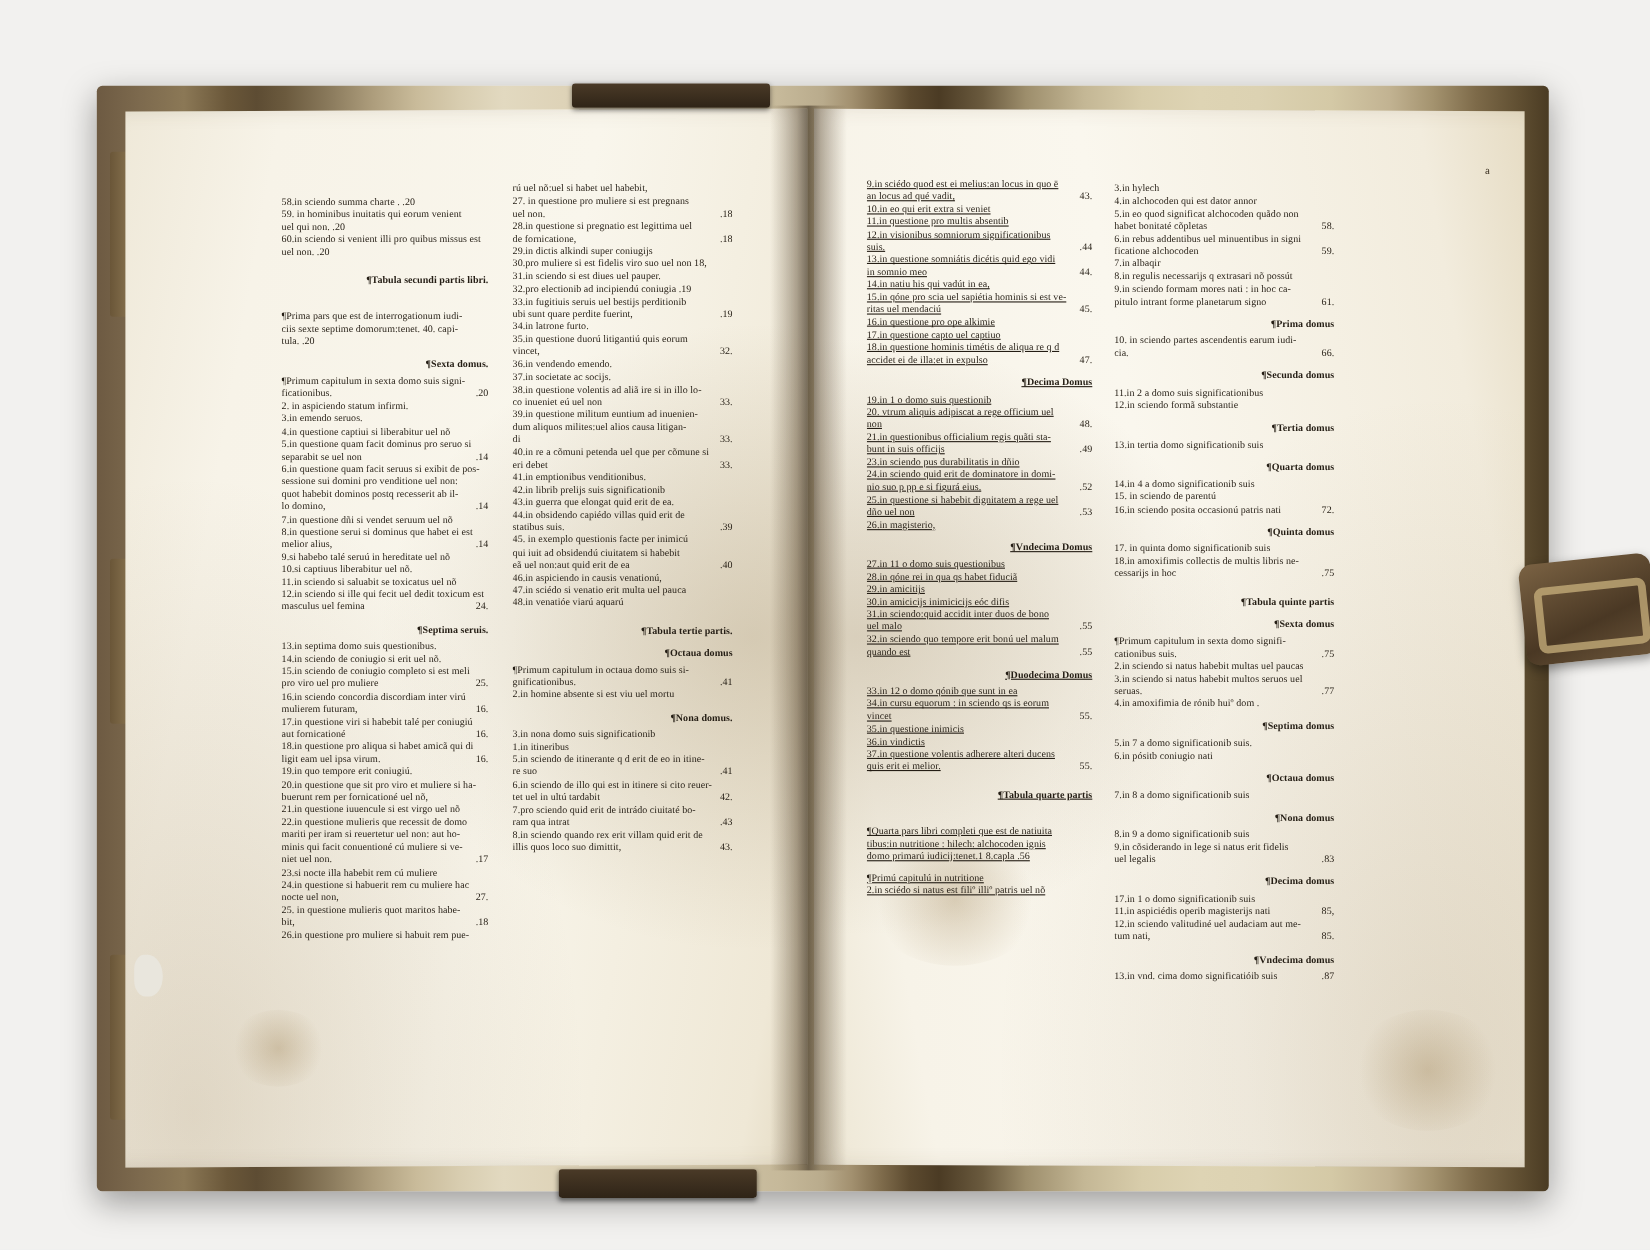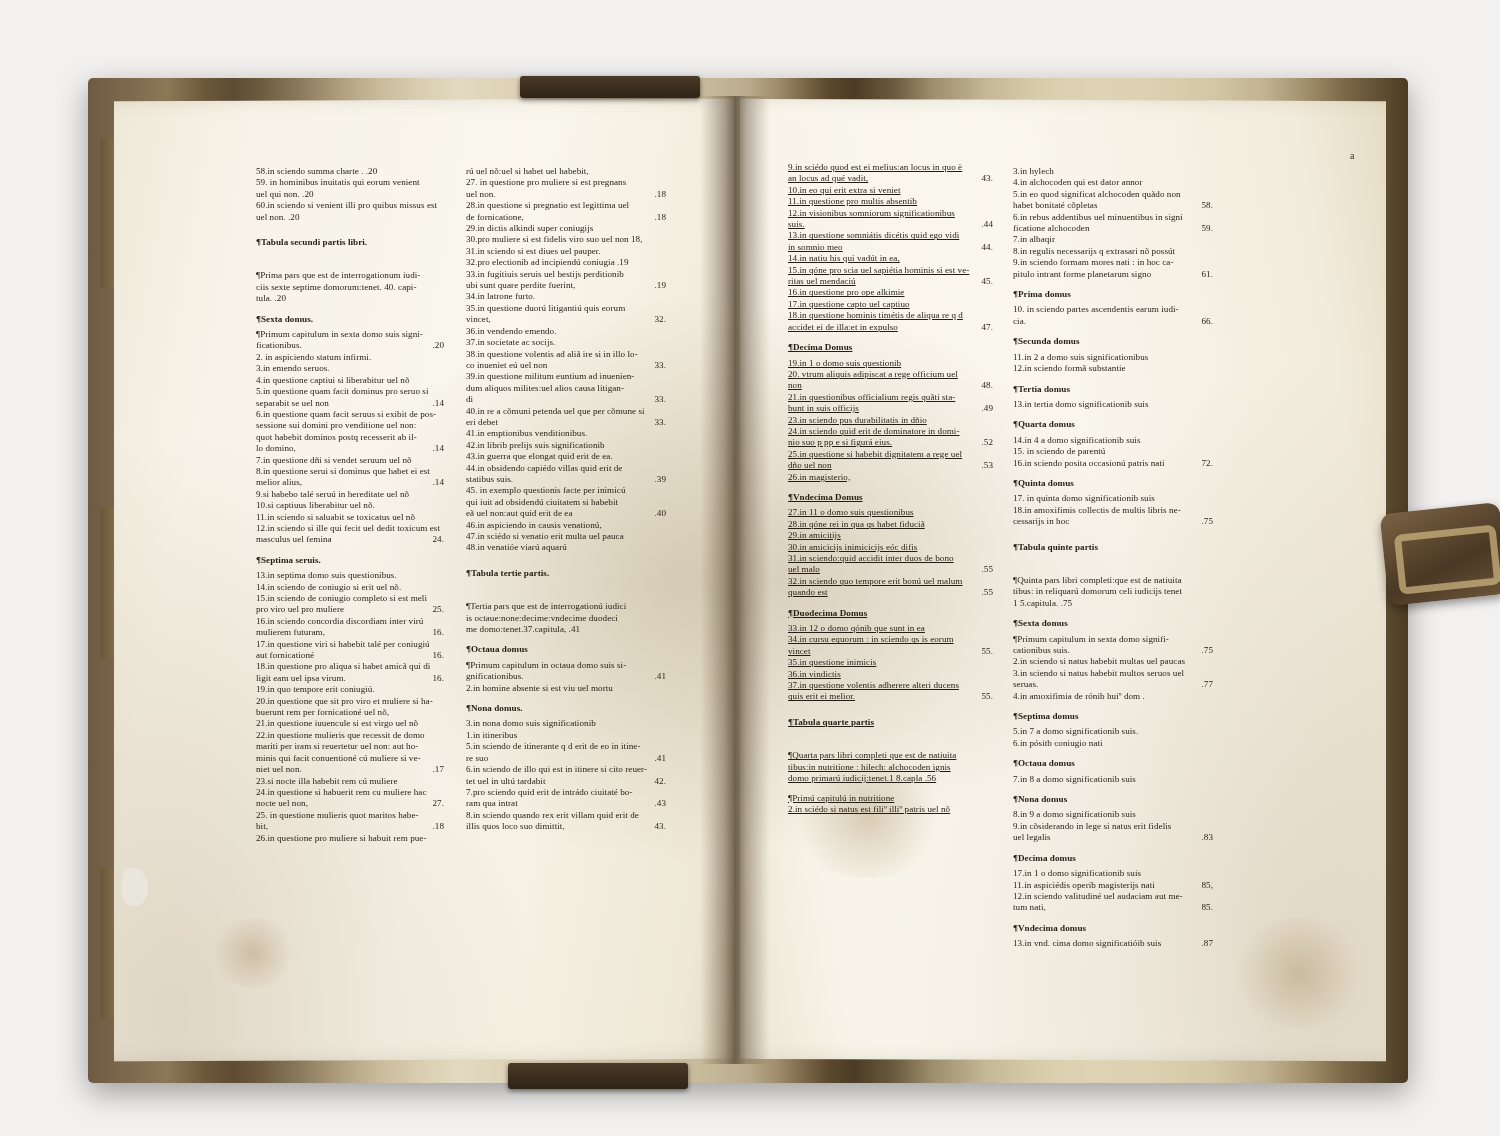--- a/index.html
+++ b/index.html
@@ -80,21 +80,21 @@
   .col{
     position:absolute;
     font-size:9.1px;
     line-height:11.4px;
     text-align:justify;
     letter-spacing:.05px;
     font-family:"Liberation Serif", serif;
   }
   .col .line{white-space:nowrap;overflow:hidden;}
   .col .hd{
-    text-align:left;font-weight:bold;margin:9px 0 4px;white-space:nowrap;
+    text-align:right;font-weight:bold;margin:9px 0 4px;white-space:nowrap;
   }
   .col .hd.big{margin-top:14px;}
   .col .para{margin-top:22px;}
   .entry{position:relative;}
   .num{float:right;}
   .folio{
     position:absolute;font-size:10px;color:#3a2f20;
   }
   .blot{
     position:absolute;border-radius:50%;
@@ -126,21 +126,21 @@
 
     <div class="chip" style="left:34px;top:790px;width:26px;height:38px;"></div>
     <div class="blot" style="left:120px;top:840px;width:90px;height:70px;"></div>
     <div class="blot" style="left:700px;top:680px;width:160px;height:120px;"></div>
     <div class="blot" style="left:1140px;top:840px;width:140px;height:110px;"></div>
 
     <div class="folio" style="left:1262px;top:72px;">a</div>
 
     <div class="page">
 
-      <div class="col" id="lc1" style="left:168px;top:88px;width:188px;">
+      <div class="col" id="lc1" style="left:168px;top:100px;width:188px;">
           <div class="line">58.in sciendo summa charte .        .20</div>
           <div class="line">59. in hominibus inuitatis qui eorum venient</div>
           <div class="line">   uel qui non.                          .20</div>
           <div class="line">60.in sciendo si venient illi pro quibus missus est</div>
           <div class="line">   uel non.                              .20</div>
           <div class="hd big">¶Tabula secundi partis libri.</div>
           <div class="para">
             <div class="line">¶Prima pars que est de interrogationum iudi-</div>
             <div class="line">ciis sexte  septime domorum:tenet. 40. capi-</div>
             <div class="line">tula.                                    .20</div>
@@ -318,25 +318,20 @@
           <div class="entry">
             <div class="line">46.in aspiciendo in causis venationú,</div>
           </div>
           <div class="entry">
             <div class="line">47.in sciédo si venatio erit multa uel pauca</div>
           </div>
           <div class="entry">
             <div class="line">48.in venatióe viarú  aquarú</div>
           </div>
           <div class="hd big">¶Tabula tertie partis.</div>
-          <div class="para">
-            <div class="line">¶Tertia pars que est de interrogationú iudici</div>
-            <div class="line">is octaue:none:decime:vndecime  duodeci</div>
-            <div class="line">me domo:tenet.37.capitula,                .41</div>
-          </div>
           <div class="hd">¶Octaua domus</div>
           <div class="entry">
             <div class="line">¶Primum capitulum in octaua domo  suis si-</div>
             <div class="line">gnificationibus.<span class="num">.41</span></div>
           </div>
           <div class="entry">
             <div class="line">2.in homine absente si est viu  uel mortu </div>
           </div>
           <div class="hd">¶Nona domus.</div>
           <div class="entry">
@@ -533,25 +528,20 @@
           </div>
           <div class="hd">¶Quinta domus</div>
           <div class="entry">
             <div class="line">17. in quinta domo  significationib  suis</div>
           </div>
           <div class="entry">
             <div class="line">18.in amoxifimis collectis  de multis libris ne-</div>
             <div class="line">cessarijs in hoc<span class="num">.75</span></div>
           </div>
           <div class="hd big">¶Tabula quinte partis</div>
-          <div class="para">
-            <div class="line">¶Quinta pars libri completi:que est de natiuita</div>
-            <div class="line">tibus: in reliquarú domorum celi iudicijs tenet</div>
-            <div class="line">1 5.capitula.                                     .75</div>
-          </div>
           <div class="hd">¶Sexta domus</div>
           <div class="entry">
             <div class="line">¶Primum capitulum in sexta domo  signifi-</div>
             <div class="line">cationibus suis.<span class="num">.75</span></div>
           </div>
           <div class="entry">
             <div class="line">2.in sciendo si natus habebit multas uel paucas</div>
           </div>
           <div class="entry">
             <div class="line">3.in sciendo si natus habebit multos seruos uel</div>

